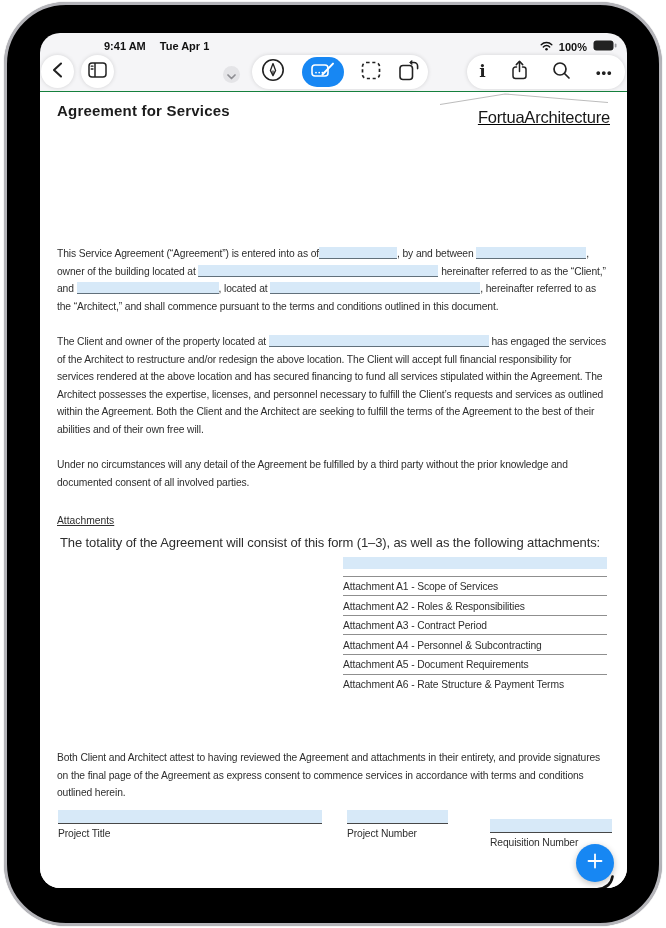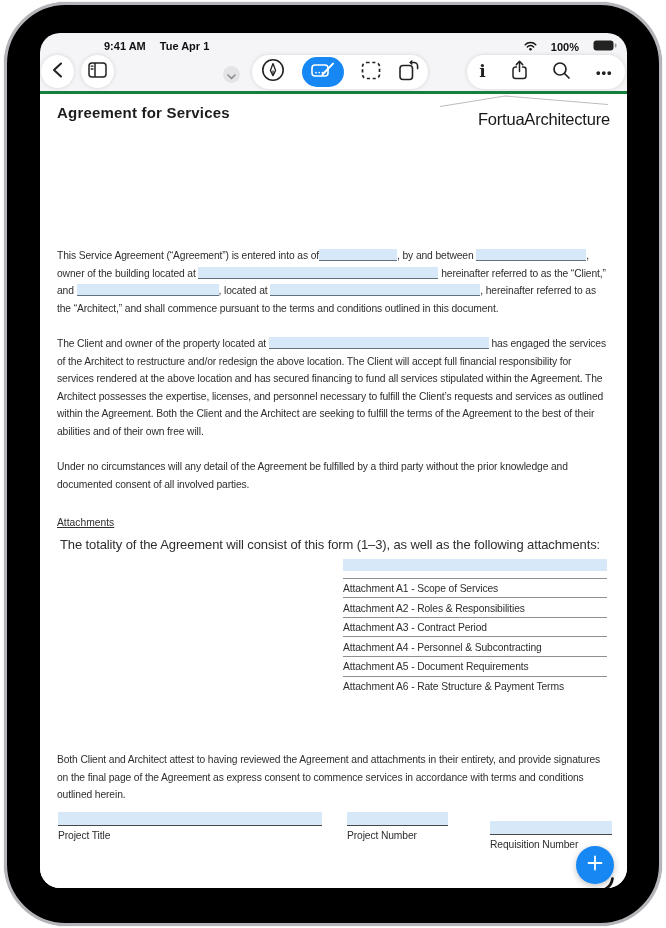--- a/index.html
+++ b/index.html
@@ -7,40 +7,40 @@
 
   
   .device{position:absolute;left:4px;top:2px;right:4px;bottom:2px;border-radius:62px;
           background:#000;border:3px solid #b4b4b9;box-shadow:0 0 1px #8a8a8f;}
   .screen{position:absolute;left:40px;top:33px;width:587px;height:855px;border-radius:20px;
           background:#f5f5f7;overflow:hidden;}
 
   
   .statusbar{position:absolute;top:5px;left:0;right:0;height:18px;font-size:11px;font-weight:700;color:#111;}
   .sb-left{position:absolute;left:64px;top:2px;display:flex;gap:14px;}
-  .sb-right{position:absolute;right:10px;top:2px;display:flex;align-items:center;gap:14px;}
+  .sb-right{position:absolute;right:10px;top:2px;display:flex;align-items:center;gap:6px;}
 
   
   .toolbar{position:absolute;top:22px;left:0;right:0;height:34px;}
   .circle-btn{position:absolute;width:33px;height:33px;border-radius:50%;background:#fff;
       box-shadow:0 0 4px rgba(0,0,0,.14);display:flex;align-items:center;justify-content:center;}
   .pill{position:absolute;height:34px;border-radius:17px;background:#fff;
       box-shadow:0 0 4px rgba(0,0,0,.14);display:flex;align-items:center;justify-content:space-around;}
   .doc-title{position:absolute;left:80px;top:9px;font-size:13.5px;font-weight:700;color:#111;margin-top:25px;}
   .chev-badge{position:absolute;left:183px;top:11px;width:17px;height:17px;border-radius:50%;
       background:#e4e4e7;display:flex;align-items:center;justify-content:center;}
   .active-tool{width:42px;height:30px;border-radius:15px;background:#1787f3;
       display:flex;align-items:center;justify-content:center;}
   .info-glyph{font-family:"DejaVu Serif",serif;font-size:17px;font-weight:700;color:#222;line-height:1;}
   .dots-glyph{font-size:13px;letter-spacing:1px;color:#222;font-weight:700;}
 
   
-  .page{position:absolute;top:58px;left:0;right:0;bottom:0;background:#fff;border-top:3px solid #15803d;}
+  .page{position:absolute;top:58px;left:0;right:0;bottom:0;background:#fff;border-top:1px solid #15803d;}
   .page-header-title{position:absolute;left:17px;top:10px;font-size:15px;font-weight:700;color:#1c1c1c;letter-spacing:.2px;}
-  .logo-block{position:absolute;right:17px;top:0px;text-align:right;}
+  .logo-block{position:absolute;right:17px;top:0px;text-align:right;text-decoration:underline;}
   .logo-text{font-size:16.5px;font-weight:500;color:#171717;letter-spacing:-.2px;margin-top:-2px;}
 
   .para{position:absolute;left:17px;width:551px;margin:0;font-size:10.3px;line-height:17.5px;
         letter-spacing:-.12px;color:#2e2e2e;}
   .blank{display:inline-block;height:11px;background:#d7e9f8;border-bottom:1px solid #61707b;vertical-align:-2px;}
 
   .att-heading{position:absolute;left:17px;top:423px;font-size:10.3px;color:#2e2e2e;text-decoration:underline;}
   .att-intro{position:absolute;left:20px;top:443px;font-size:13px;letter-spacing:-.12px;color:#2e2e2e;}
   .att-table{position:absolute;left:303px;top:463px;width:264px;}
   .att-row{height:19.6px;font-size:10.3px;letter-spacing:-.12px;color:#2e2e2e;

